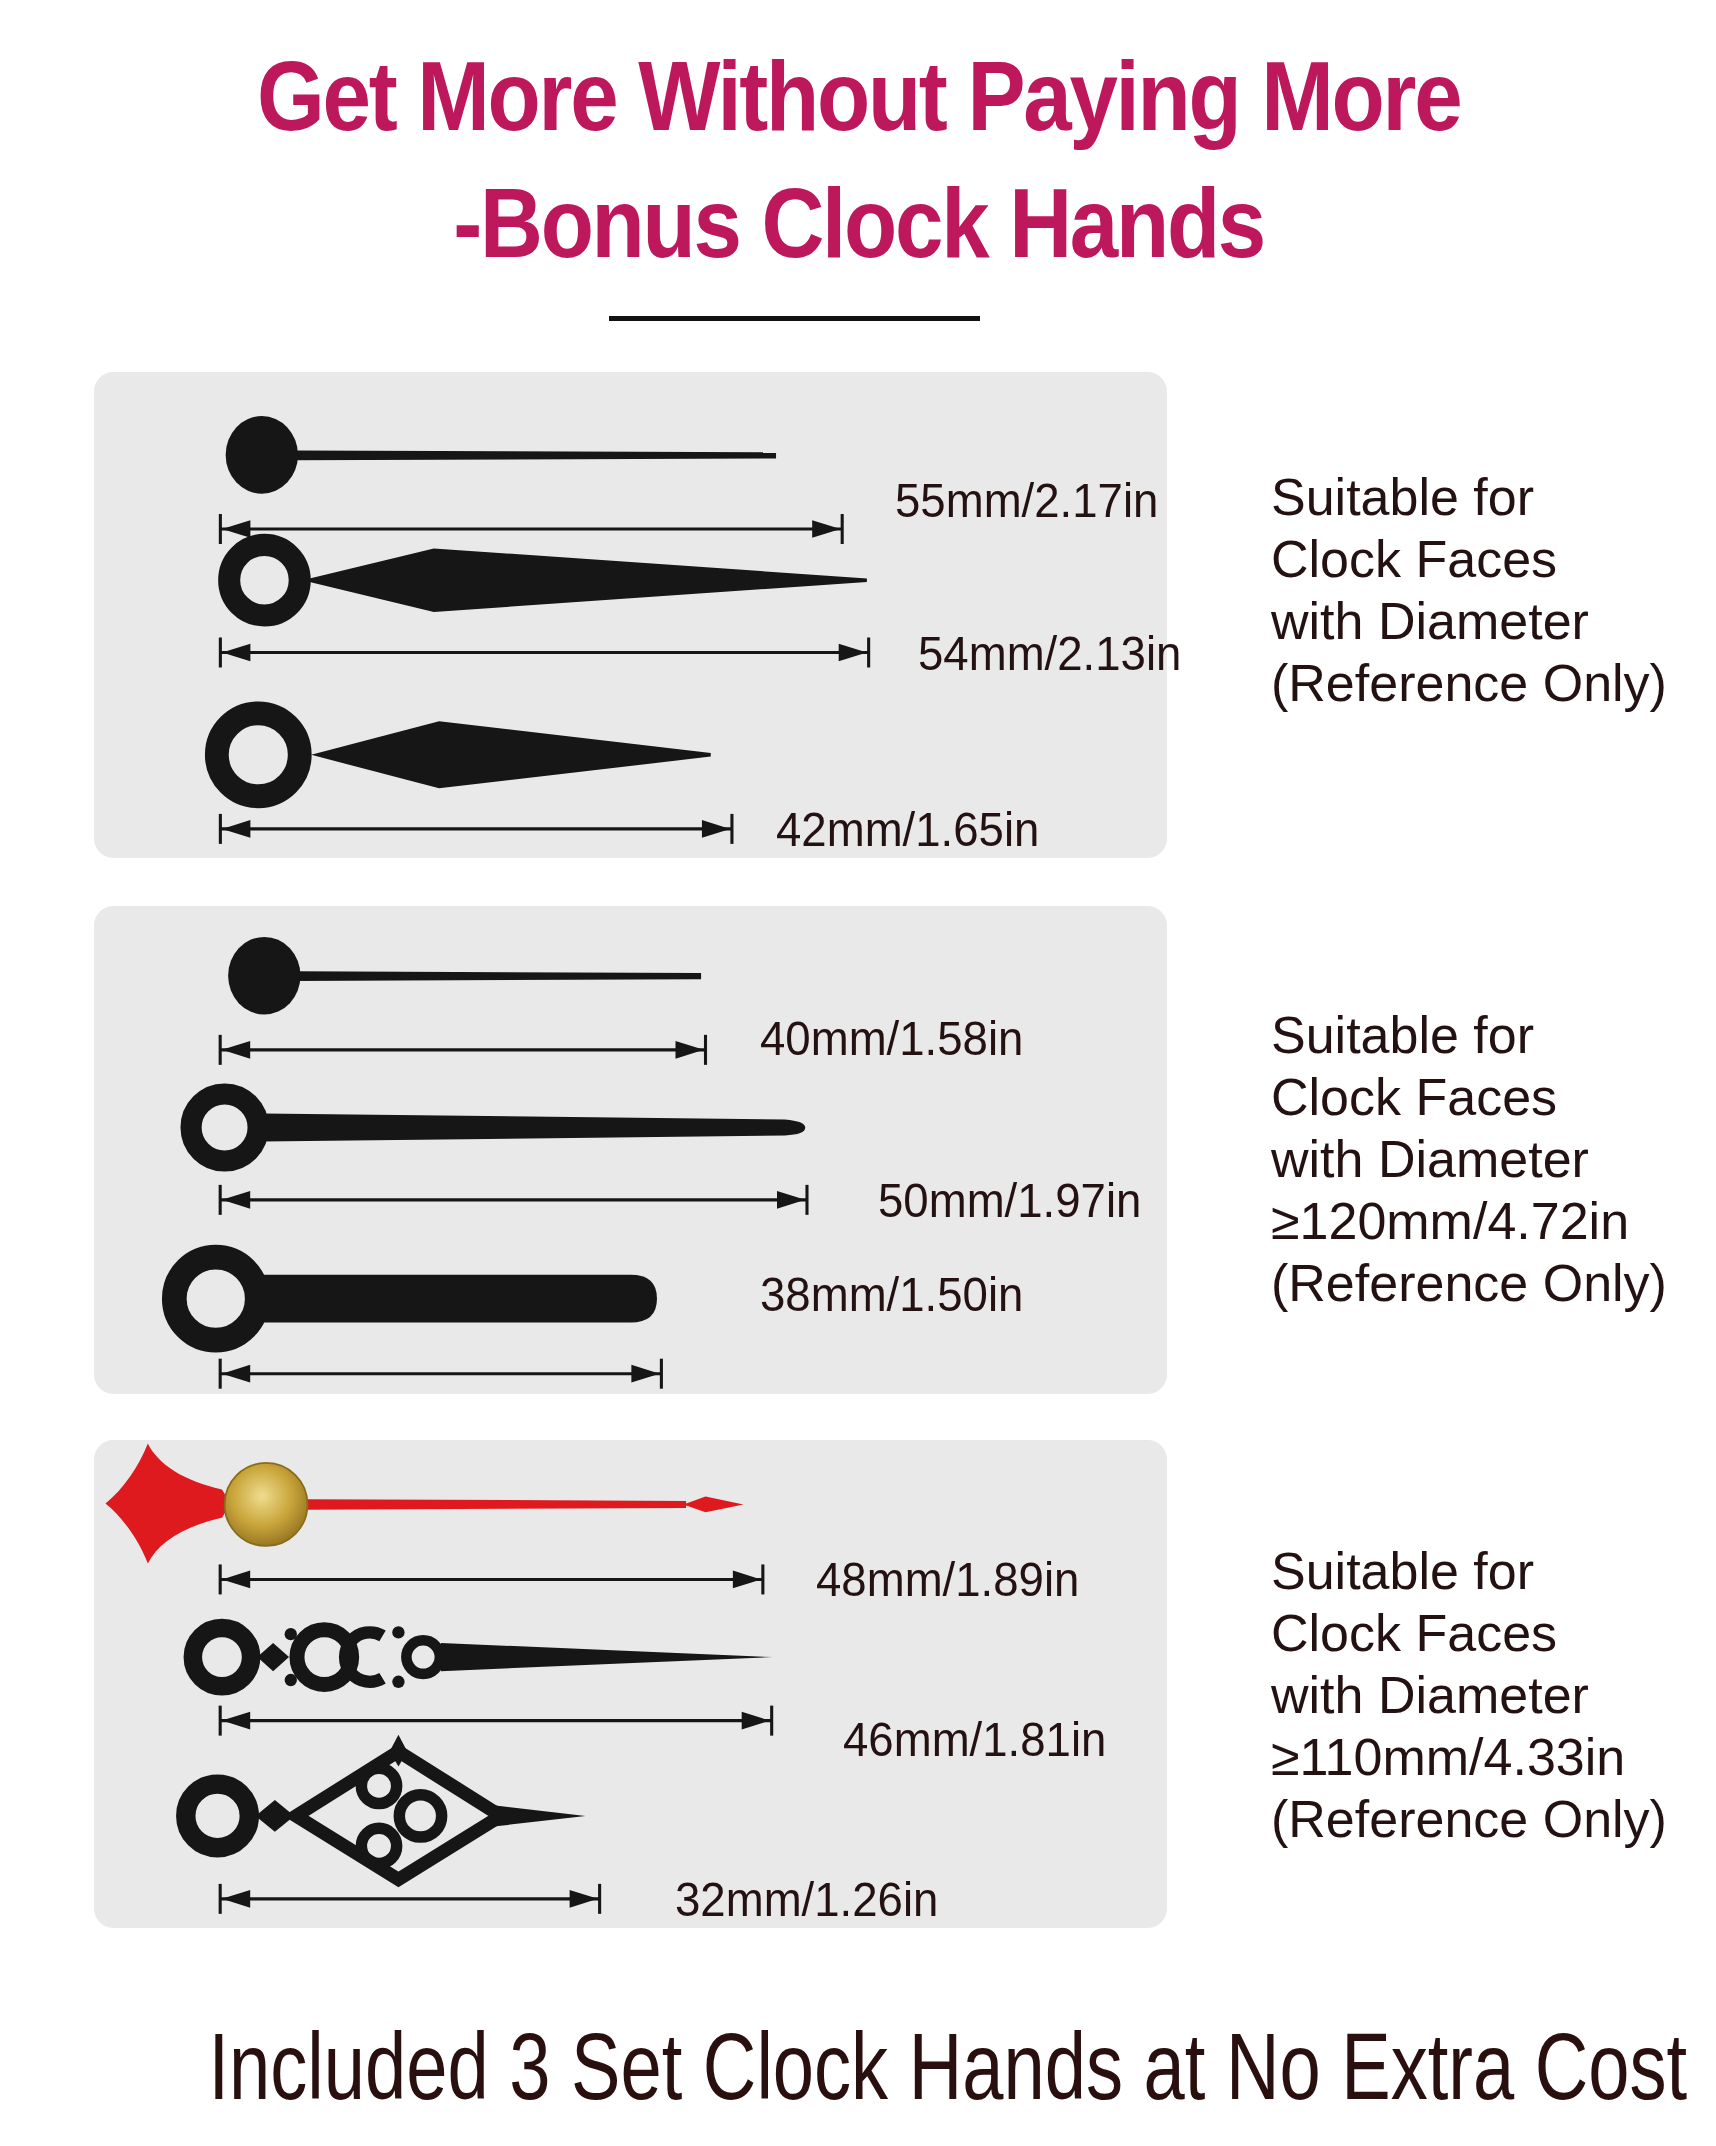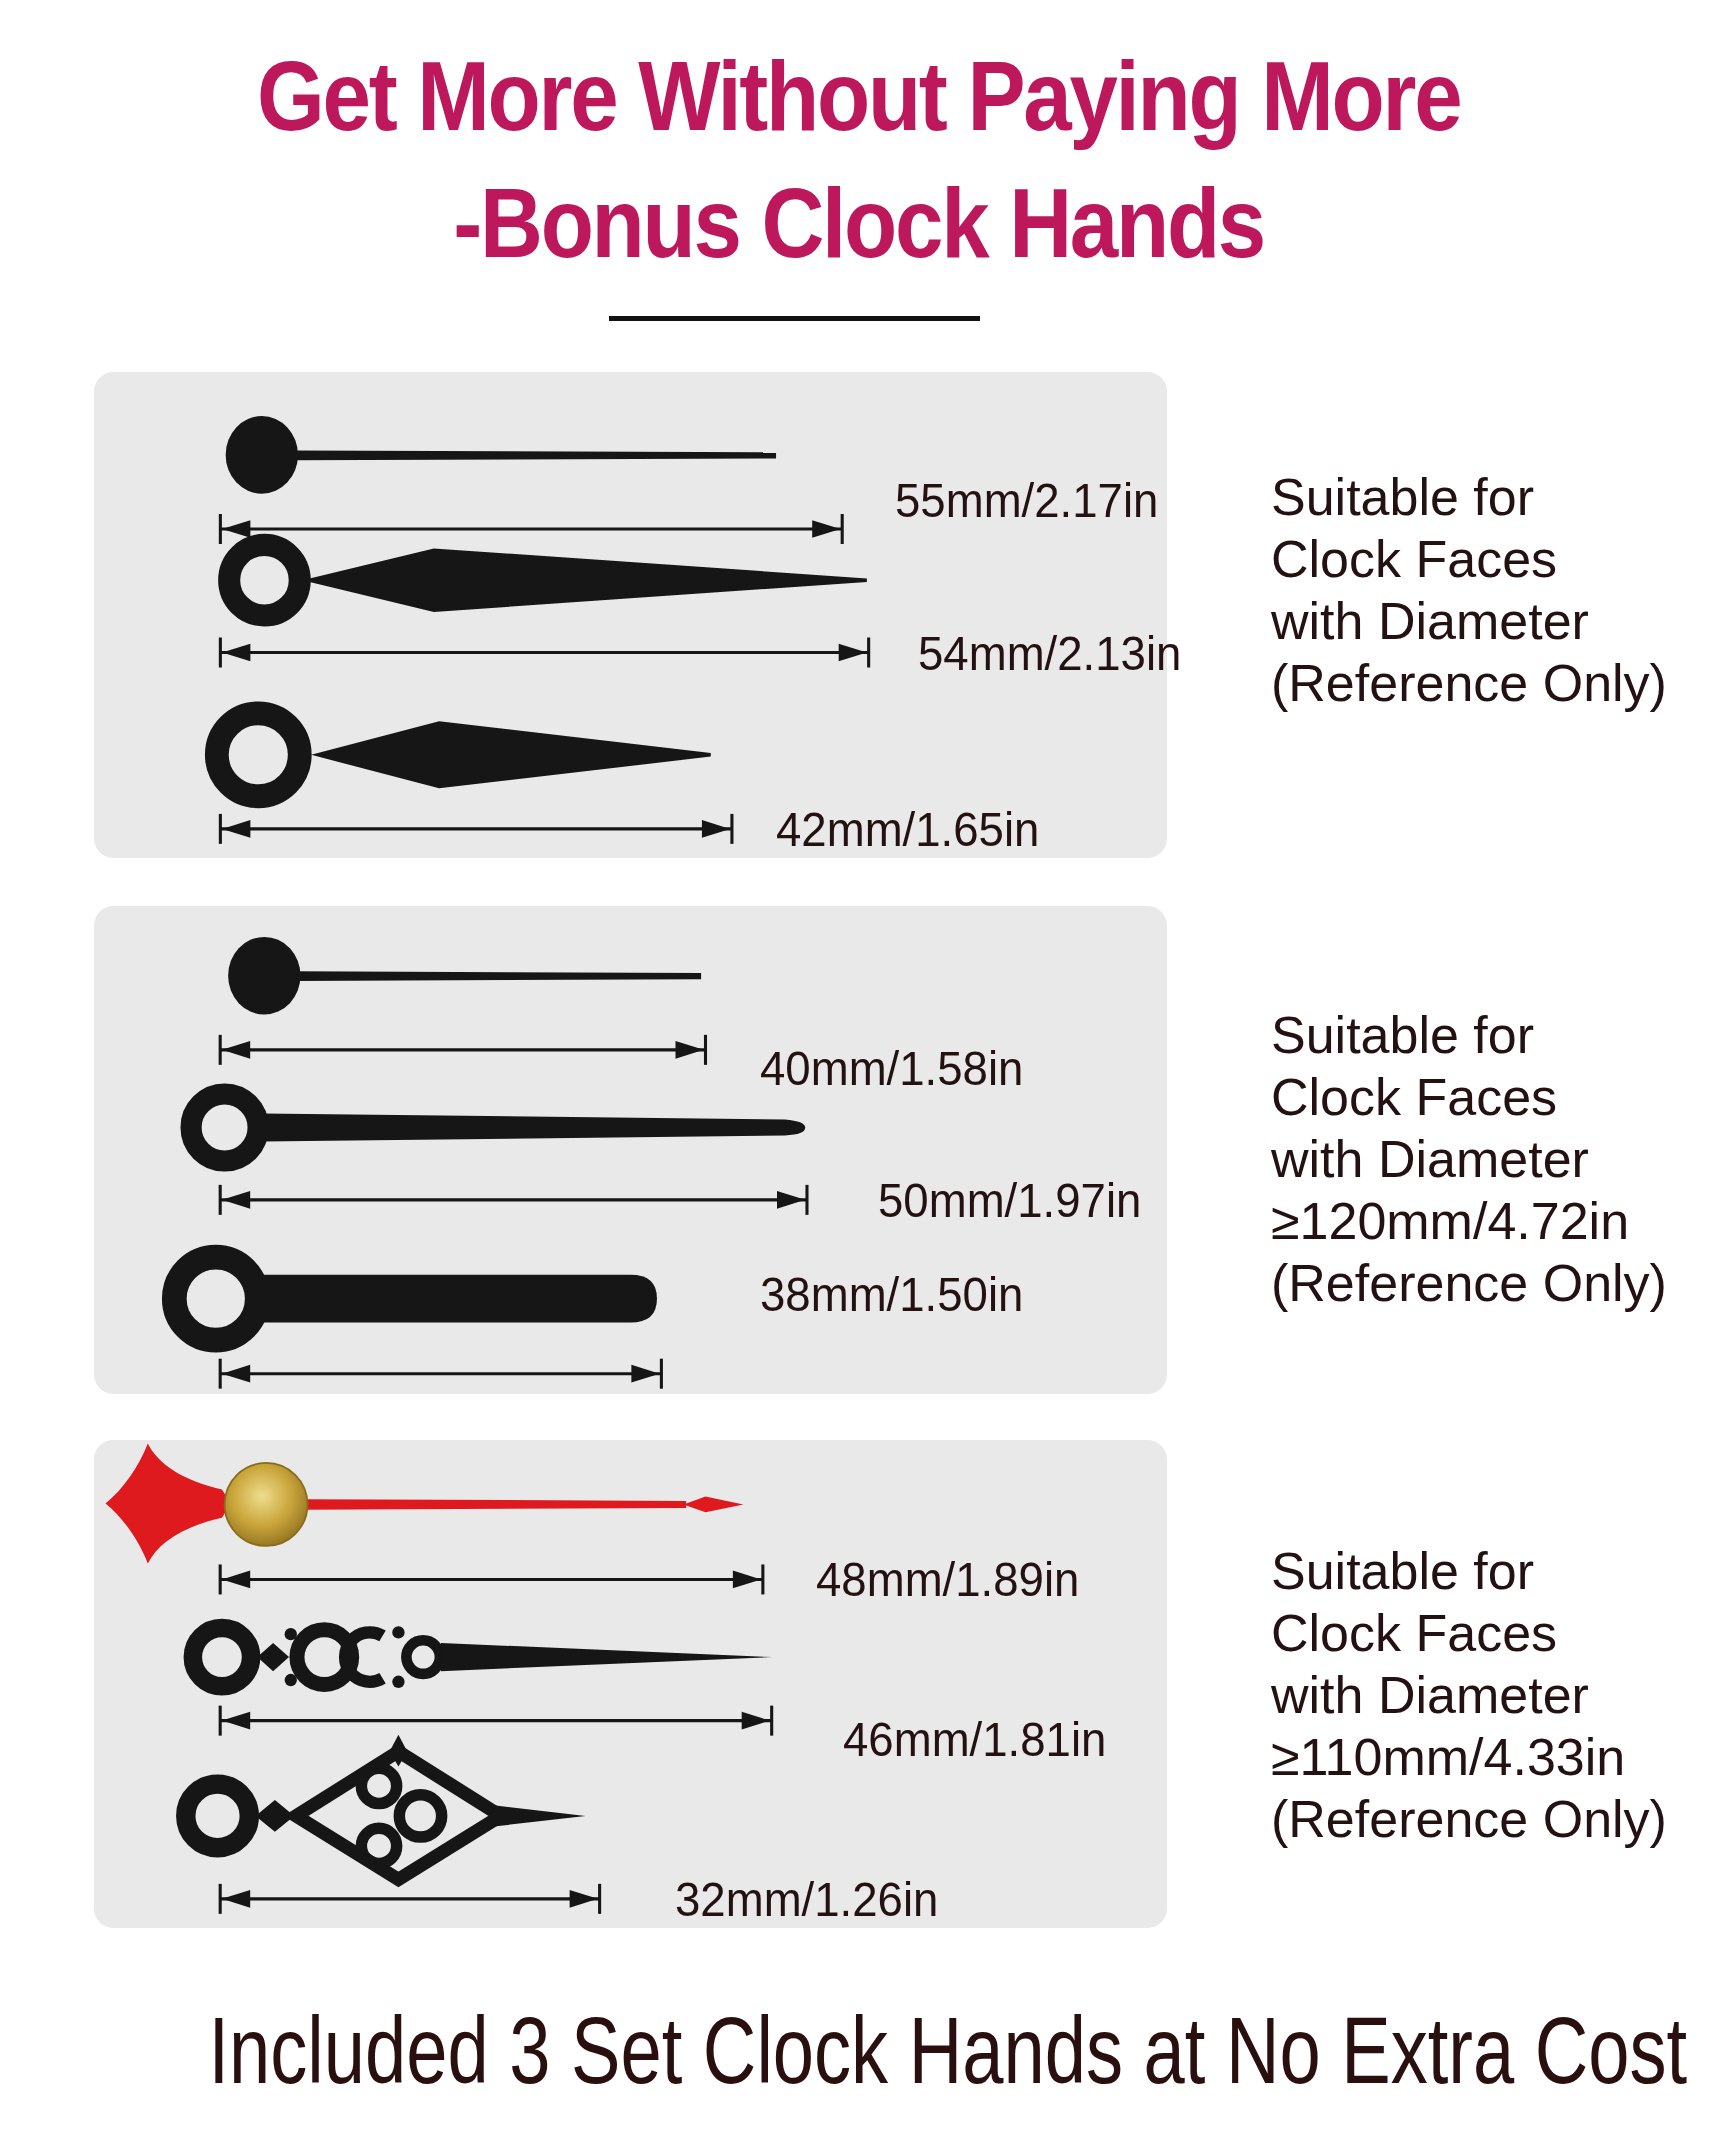--- a/index.html
+++ b/index.html
@@ -9,21 +9,21 @@
   .center-row{left:0;width:1717px;text-align:center;white-space:nowrap;}
   .title-line{font-weight:700;font-size:99px;letter-spacing:-2.6px;color:#be185d;}
   .title-line .inner{display:inline-block;transform:scaleX(0.88);}
   .underline{background:#121212;height:5.3px;}
   .panel{background:#e9e9e9;border-radius:19.4px;width:1073px;left:94px;}
   .panel-art{left:94px;width:1073px;}
   .mlabel{font-size:49px;color:#241111;white-space:nowrap;line-height:60px;height:60px;}
   .mlabel .inner{display:inline-block;transform:scaleX(0.93);transform-origin:left center;}
   .note{left:1263px;width:441px;font-size:52px;line-height:62px;color:#241111;margin-left:8px;}
   .note div{white-space:nowrap;}
-  .footer-line{font-size:95px;color:#2a0f0f;}
+  .footer-line{font-size:95px;color:#2a0f0f;margin-top:16px;}
   .footer-line .inner{display:inline-block;transform:scaleX(0.78);}
 </style>
 </head>
 <body>
 
 <div class="abs center-row title-line" style="top:39px;">
   <span class="inner">Get More Without Paying More</span>
 </div>
 <div class="abs center-row title-line" style="top:166px;">
   <span class="inner">-Bonus Clock Hands</span>
@@ -190,21 +190,21 @@
     </g>
     <polygon fill="#161616" points="252,2152 284,2142 284,2162"></polygon>
       <polygon fill="#161616" points="678,2152 646,2142 646,2162"></polygon>
   </g>
 </svg>
 
 <div class="abs mlabel" style="left:895px;top:470px;"><span class="inner">55mm/2.17in</span></div>
 <div class="abs mlabel" style="left:918px;top:623px;"><span class="inner">54mm/2.13in</span></div>
 <div class="abs mlabel" style="left:776px;top:799px;"><span class="inner">42mm/1.65in</span></div>
 
-<div class="abs mlabel" style="left:760px;top:1038px;"><span class="inner">40mm/1.58in</span></div>
+<div class="abs mlabel" style="left:760px;top:1008px;"><span class="inner">40mm/1.58in</span></div>
 <div class="abs mlabel" style="left:878px;top:1170px;"><span class="inner">50mm/1.97in</span></div>
 <div class="abs mlabel" style="left:760px;top:1264px;"><span class="inner">38mm/1.50in</span></div>
 
 <div class="abs mlabel" style="left:816px;top:1549px;"><span class="inner">48mm/1.89in</span></div>
 <div class="abs mlabel" style="left:843px;top:1709px;"><span class="inner">46mm/1.81in</span></div>
 <div class="abs mlabel" style="left:675px;top:1869px;"><span class="inner">32mm/1.26in</span></div>
 
 <div class="abs note" style="top:466px;">
   <div>Suitable for</div>
   <div>Clock Faces</div>

